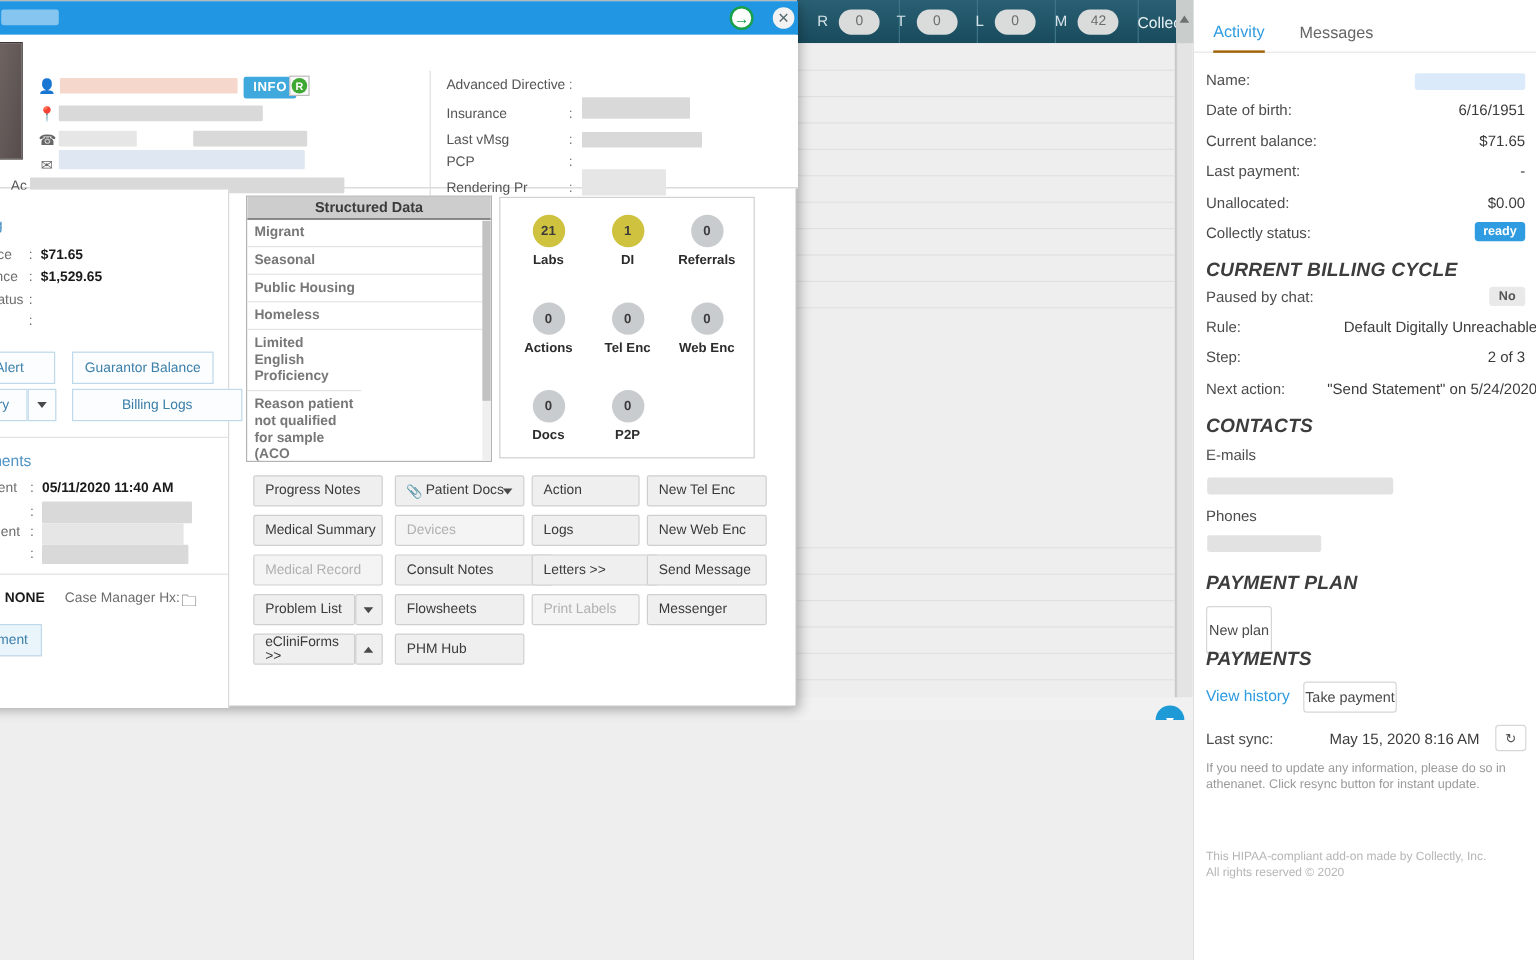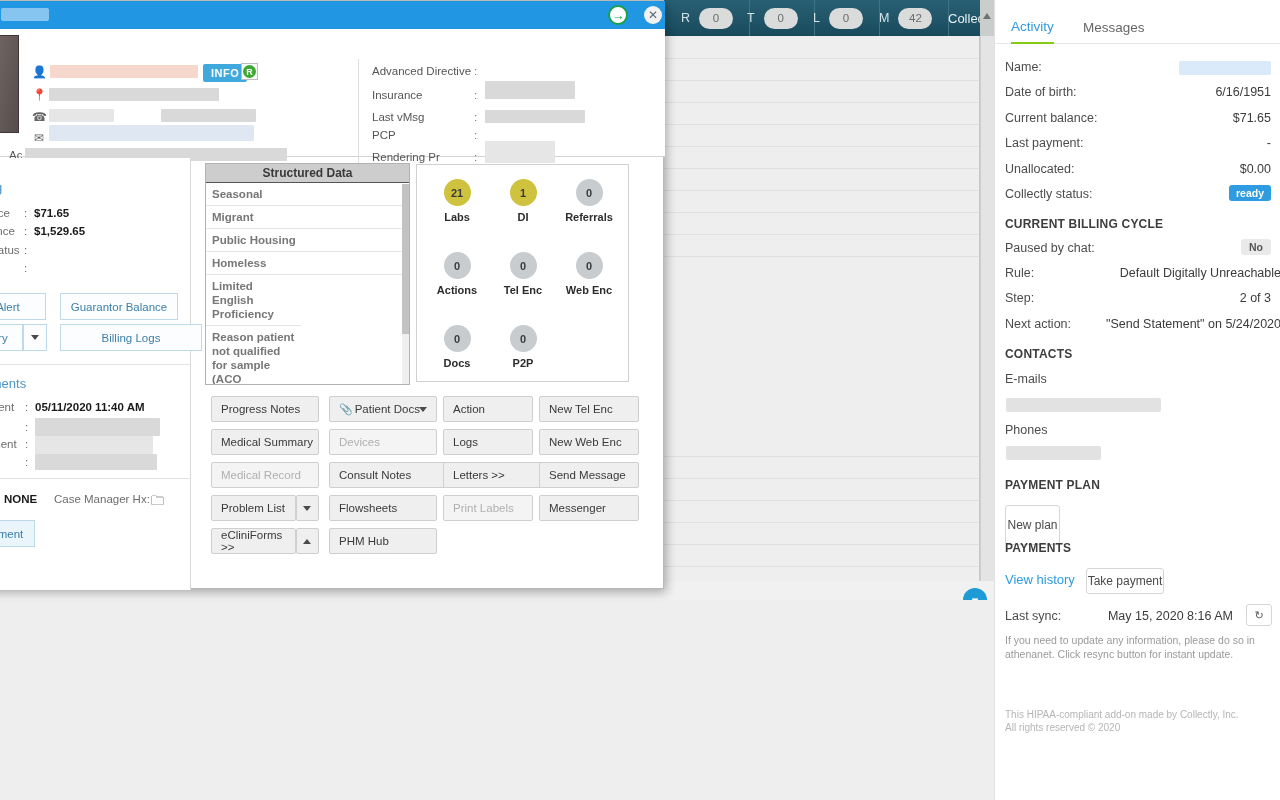--- a/index.html
+++ b/index.html
@@ -253,28 +253,28 @@
     background: #ffffff; border-left: 1px solid #e0e0e0;
   }
   .ct-tabs {
     position: absolute; left: 0; top: 10px; width: 286px; height: 34px;
     border-bottom: 1px solid #e6e6e6;
   }
   .ct-tab {
     position: absolute; top: 0; height: 34px; font-size: 13.5px;
     color: #666; display: flex; align-items: center;
   }
-  .ct-tab.active { color: #2f9be0; border-bottom: 2px solid #84cc16; text-align: center; }
+  .ct-tab.active { color: #2f9be0; border-bottom: 2px solid #a16207; text-align: center; }
   .ct-row { position: absolute; left: 10px; width: 266px; font-size: 12.5px; }
   .ct-lbl { position: absolute; left: 0; color: #4c4c4c; }
   .ct-val { position: absolute; right: 0; color: #3b3b3b; text-align: right; }
   .ct-redact { position: absolute; background: #dbeafb; height: 14px; border-radius: 2px; }
   .ct-redact-g { position: absolute; background: #e2e2e2; height: 14px; border-radius: 2px; }
-  .ct-section { position: absolute; left: 10px; font-size: 12px; color: #3d3d3d;
-    font-weight: bold; letter-spacing: .2px; }
+  .ct-section { position: absolute; left: 10px; font-size: 16px; color: #3d3d3d;
+    font-weight: bold; letter-spacing: .2px; font-style: italic; }
   .badge-ready {
     position: absolute; right: 0; background: #2f9be0; color: #fff;
     font-size: 10.5px; font-weight: bold; border-radius: 3px; padding: 2px 7px;
   }
   .badge-no {
     position: absolute; right: 0; background: #e9e9e9; color: #555;
     font-size: 10.5px; font-weight: bold; border-radius: 3px; padding: 2px 8px;
   }
   .ct-btn {
     position: absolute; background: #fff; border: 1px solid #d6d6d6;
@@ -470,22 +470,22 @@
 
       <div class="kv-value" style="left:25px; top:335px;">NONE</div>
       <div class="kv-label" style="left:75px; top:335px;">Case Manager Hx:</div>
       <div class="kv-label" style="left:172px; top:333px; font-size:13px; color:#333;">🗀</div>
 
       <div class="lbtn" style="left:-18px; top:362px; width:74px; background:#eaf4fb;">pointment</div>
     </div>
 
     <div class="sd-wrap">
       <div class="sd-head">Structured Data</div>
+      <div class="sd-row">Migrant</div>
       <div class="sd-row">Seasonal</div>
-      <div class="sd-row">Migrant</div>
       <div class="sd-row">Public Housing</div>
       <div class="sd-row">Homeless</div>
       <div class="sd-row" style="width:95px;">Limited English Proficiency</div>
       <div class="sd-row" style="width:95px;">Reason patient not qualified for sample (ACO</div>
       <div class="sd-scroll">
           <i></i>
         </div>
     </div>
 
     <div class="cnt-wrap">

